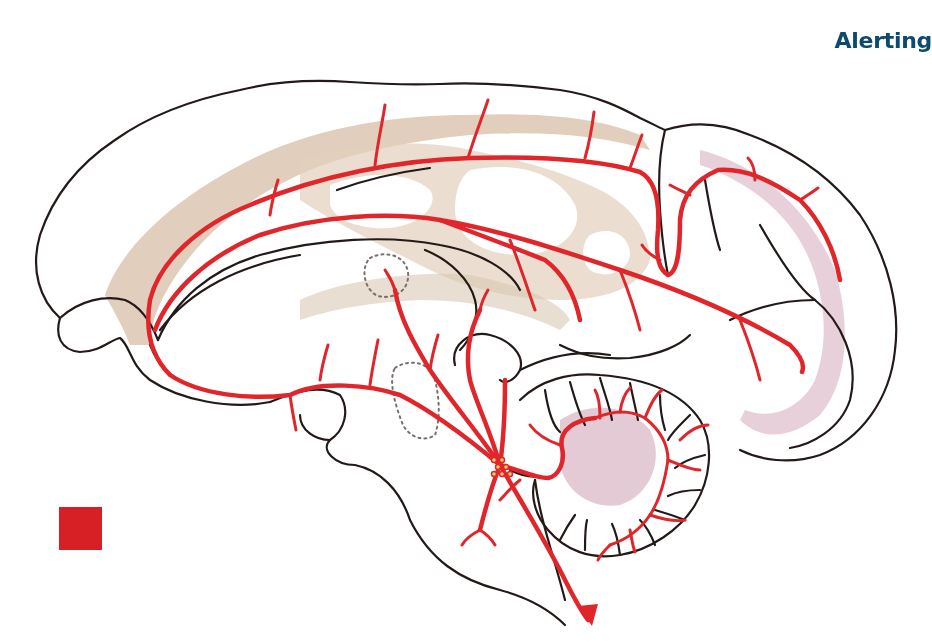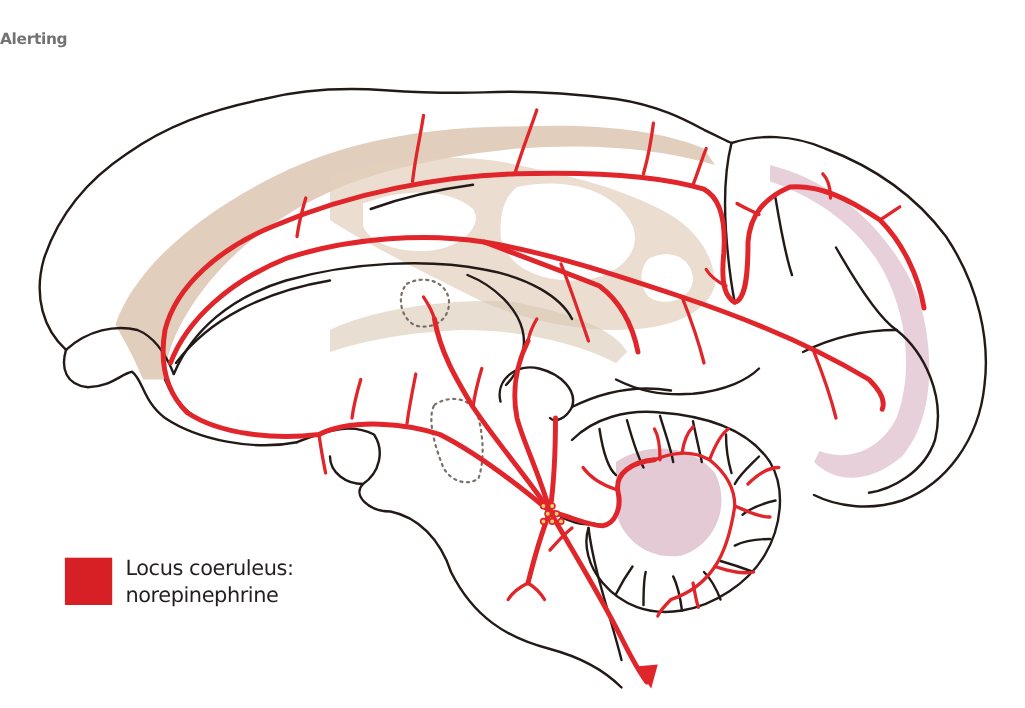--- a/index.html
+++ b/index.html
@@ -1,19 +1,19 @@
 <!DOCTYPE html>
 <html><head>
   <meta charset="utf-8">
   <style>
     html, body { margin: 0; padding: 0; background: #ffffff; }
     body { width: 932px; height: 644px; position: relative; overflow: hidden; font-family: "DejaVu Sans", sans-serif; }
     .title {
-      position: absolute; left: 0; width: 932px; top: 28px; text-align: left;
-      font-family: "DejaVu Sans", sans-serif; font-weight: bold; font-size: 14px; color: #737373;
+      position: absolute; left: 0; width: 932px; top: 28px; text-align: right;
+      font-family: "DejaVu Sans", sans-serif; font-weight: bold; font-size: 22px; color: #0c4a6e;
       letter-spacing: -0.3px;
     }
     .diagram { position: absolute; left: 0; top: 0; width: 932px; height: 644px; }
     .legend { position: absolute; left: 59px; top: 505px; display: flex; align-items: flex-start; }
     .legend-swatch { width: 43px; height: 43px; margin-top: 2px; }
     .legend-text {
       margin-left: 12px; font-family: "DejaVu Sans", sans-serif; font-size: 19px; line-height: 24px; color: #231f20;
       letter-spacing: -0.4px;
     }
     .outline { fill: none; stroke: #231a18; stroke-width: 2.2; stroke-linecap: round; stroke-linejoin: round; }
@@ -134,17 +134,13 @@
     <circle cx="498" cy="467" r="2.5"></circle>
     <circle cx="506" cy="467" r="2.5"></circle>
     <circle cx="494" cy="474" r="2.5"></circle>
     <circle cx="502" cy="474" r="2.5"></circle>
     <circle cx="510" cy="474" r="2.5"></circle>
   </g>
 </svg>
 
 <div class="legend">
   <div class="legend-swatch" style="background:#d71f26;"></div>
-  <div class="legend-text">
-    <div>Locus coeruleus:</div>
-    <div>norepinephrine</div>
-  </div>
 </div>
 
 </body></html>

